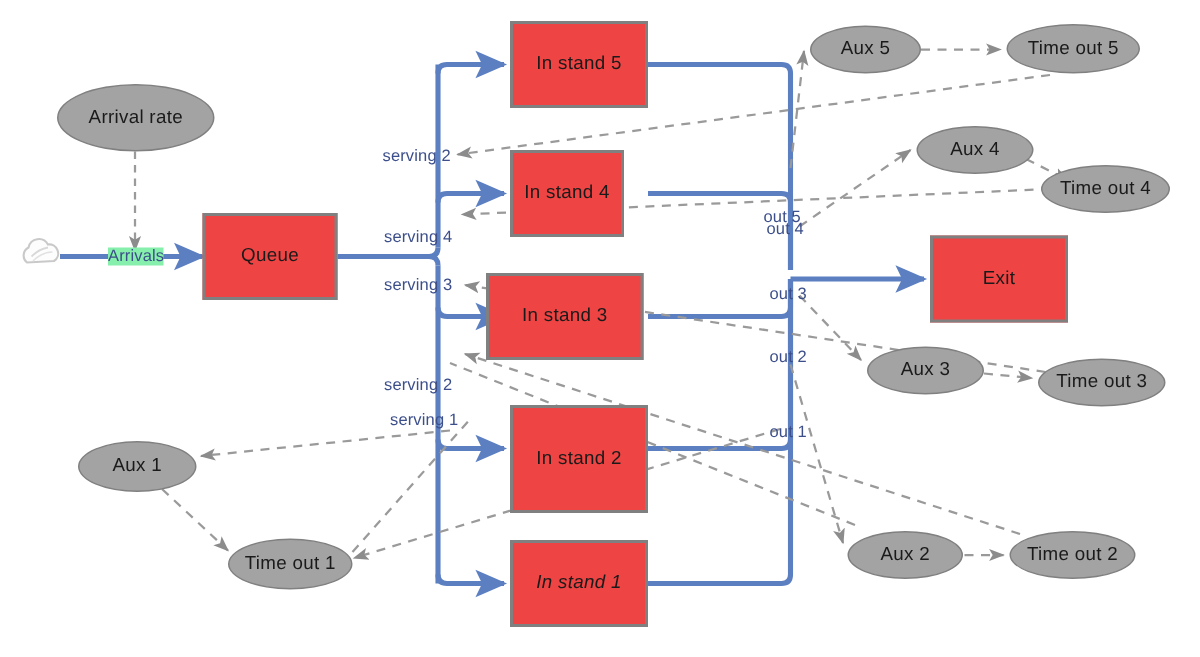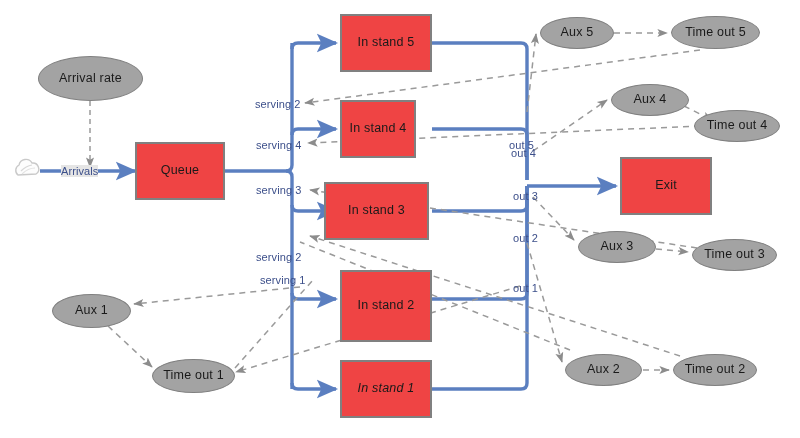--- a/index.html
+++ b/index.html
@@ -262,24 +262,24 @@
   </div>
 
   <div class="node ellipse" style="left:540px; top:17px; width:74px; height:32px;">
     <span class="label">Aux 5</span>
   </div>
 
   <div class="node ellipse" style="left:671px; top:16px; width:89px; height:33px;">
     <span class="label">Time out 5</span>
   </div>
 
-  <div class="edge-label" style="left:61px; top:165px; background:#e5e5e5;">Arrivals</div>
+  <div class="edge-label" style="left:72px; top:165px; background:#86efac;">Arrivals</div>
 
   <div class="edge-label" style="left:255px; top:98px;">serving 2</div>
-  <div class="edge-label" style="left:256px; top:139px;">serving 4</div>
+  <div class="edge-label" style="left:256px; top:152px;">serving 4</div>
   <div class="edge-label" style="left:256px; top:184px;">serving 3</div>
   <div class="edge-label" style="left:256px; top:228px;margin-top:23px;">serving 2</div>
   <div class="edge-label" style="left:260px; top:274px;">serving 1</div>
 
   <div class="edge-label" style="left:509px; top:107px;margin-top:32px;">out 5</div>
   <div class="edge-label" style="left:511px; top:147px;">out 4</div>
   <div class="edge-label" style="left:513px; top:190px;">out 3</div>
   <div class="edge-label" style="left:513px; top:232px;">out 2</div>
   <div class="edge-label" style="left:513px; top:282px;">out 1</div>
 

